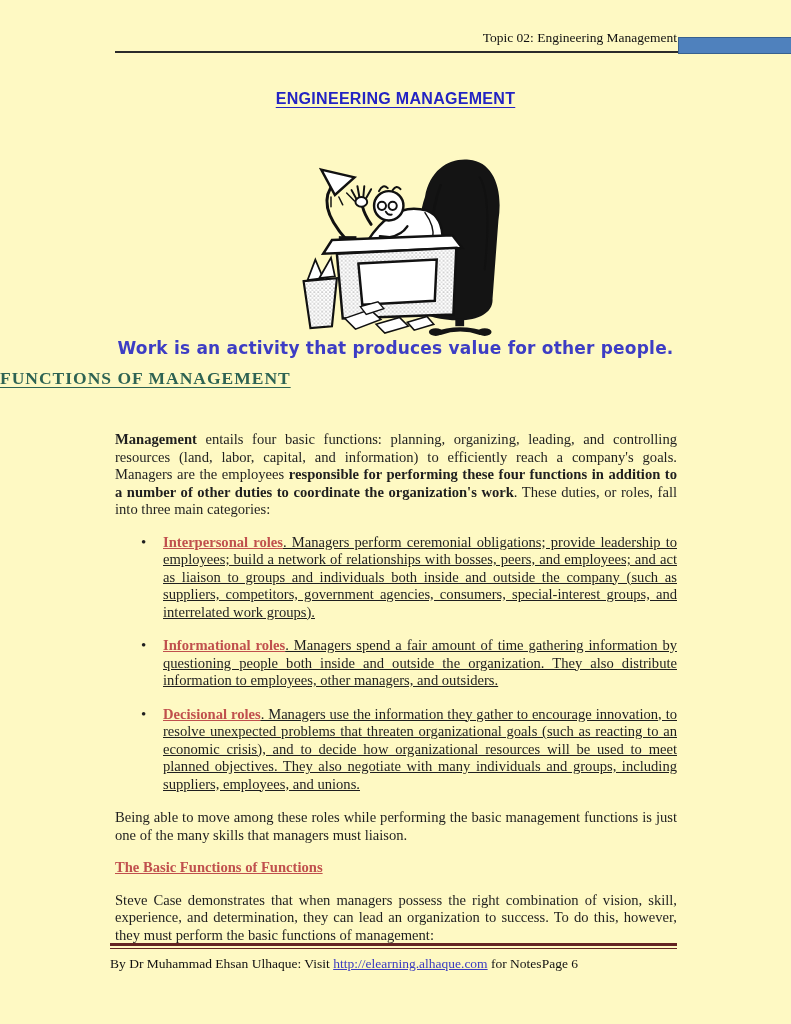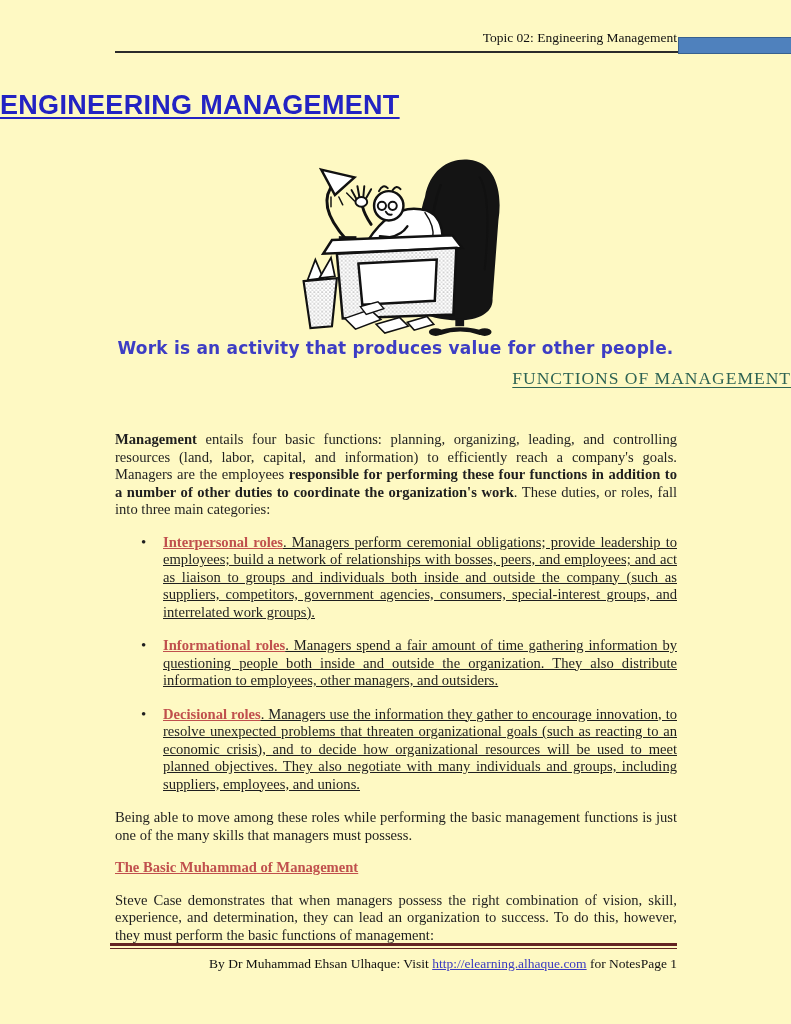--- a/index.html
+++ b/index.html
@@ -12,35 +12,35 @@
     font-family:"Liberation Serif", serif;
     color:#1c1c1c;
   }
   
   .header{position:absolute;top:30px;left:115px;width:562px;text-align:right;
           font-size:13.5px;color:#111;}
   .header-rule{position:absolute;top:51px;left:115px;width:676px;height:2px;background:#2b2b2b;}
   .header-bar{position:absolute;top:37px;left:678px;width:113px;height:15px;
               background:var(--bar-blue,#4f81bd);border:1px solid #38618f;}
   
-  .doc-title{position:absolute;top:90px;left:0;width:791px;text-align:left;
+  .doc-title{position:absolute;top:90px;left:0;width:791px;text-align:center;
              font-family:"Liberation Sans", sans-serif;
-             font-weight:bold;font-size:27px;letter-spacing:0.3px;
+             font-weight:bold;font-size:16px;letter-spacing:0.3px;
              color:var(--title-blue,#2323c3);
              }
   .doc-title span{text-decoration:underline;text-underline-offset:3px;}
   
   .illustration{position:absolute;top:150px;left:278px;width:245px;height:186px;}
   
   .caption{position:absolute;top:338px;left:0;width:791px;text-align:center;
            font-family:"DejaVu Sans", sans-serif;font-size:17px;font-weight:bold;
            letter-spacing:0.2px;color:var(--caption-blue,#3d3dc4);}
   
-  .section-heading{position:absolute;top:368px;left:0;width:791px;text-align:right;
-                   font-weight:normal;font-size:17.5px;letter-spacing:1px;
+  .section-heading{position:absolute;top:368px;left:0;width:791px;text-align:left;
+                   font-weight:bold;font-size:17.5px;letter-spacing:1px;
                    color:var(--heading-green,#2e6353);}
   .section-heading span{text-decoration:underline;text-underline-offset:3px;}
   
   .body-flow{position:absolute;top:431px;left:115px;width:562px;
              font-size:14.6px;line-height:17.5px;text-align:justify;color:#1f1f1f;}
   .body-flow p{margin:0 0 15px 0;}
   ul.roles{list-style:none;margin:0 0 0 0;padding:0;text-decoration:underline;}
   ul.roles li{position:relative;padding-left:48px;margin-bottom:16px;}
   ul.roles li::before{content:"\2022";position:absolute;left:26px;top:0;font-size:15px;}
   .role-lead{font-weight:bold;color:var(--role-red,#c0504d);
@@ -48,21 +48,21 @@
   .sub-heading{font-weight:bold;color:var(--role-red,#c0504d);margin:0;}
   .sub-heading span{text-decoration:underline;}
   ul.plain{list-style:none;margin:0;padding:0;}
   ul.plain li{position:relative;padding-left:75px;}
   ul.plain li::before{content:"\2022";position:absolute;left:53px;top:0;font-size:15px;}
   
   .footer-rule{position:absolute;top:943px;left:110px;width:567px;height:2px;
                border-top:3px solid var(--rule-maroon,#632423);
                border-bottom:1px solid var(--rule-maroon,#632423);}
   .footer{position:absolute;top:956px;left:110px;width:567px;
-          font-size:13.5px;color:#111;display:flex;justify-content:flex-end;}
+          font-size:13.5px;color:#111;display:flex;justify-content:flex-start;}
   .footer a{color:var(--link-blue,#3a3ac0);text-decoration:underline;}
   svg .ln{stroke:#111;fill:none;stroke-linecap:round;}
 </style>
 </head>
 <body>
 
 <div class="page">
 
   <div class="header">
     <span>Topic 02: Engineering Management</span>
@@ -140,28 +140,28 @@
   <div class="body-flow">
 
     <p><b>Management</b><span> entails four basic functions: planning, organizing, leading, and controlling resources (land, labor, capital, and information) to efficiently reach a company's goals. Managers are the employees </span><b>responsible for performing these four functions in addition to a number of other duties to coordinate the organization's work</b><span>. These duties, or roles, fall into three main categories:</span></p>
 
     <ul class="roles">
       <li><span class="role-lead">Interpersonal roles</span><span>. Managers perform ceremonial obligations; provide leadership to employees; build a network of relationships with bosses, peers, and employees; and act as liaison to groups and individuals both inside and outside the company (such as suppliers, competitors, government agencies, consumers, special-interest groups, and interrelated work groups).</span></li>
       <li><span class="role-lead">Informational roles</span><span>. Managers spend a fair amount of time gathering information by questioning people both inside and outside the organization. They also distribute information to employees, other managers, and outsiders.</span></li>
       <li><span class="role-lead">Decisional roles</span><span>. Managers use the information they gather to encourage innovation, to resolve unexpected problems that threaten organizational goals (such as reacting to an economic crisis), and to decide how organizational resources will be used to meet planned objectives. They also negotiate with many individuals and groups, including suppliers, employees, and unions.</span></li>
     </ul>
 
-    <p>Being able to move among these roles while performing the basic management functions is just one of the many skills that managers must possess.</p>
+    <p>Being able to move among these roles while performing the basic management functions is just one of the many skills that managers must liaison.</p>
 
-    <p class="sub-heading"><span>The Basic Muhammad of Management</span></p>
+    <p class="sub-heading"><span>The Basic Functions of Functions</span></p>
 
     <p style="margin-bottom:2px;">Steve Case demonstrates that when managers possess the right combination of vision, skill, experience, and determination, they can lead an organization to success. To do this, however, they must perform the basic functions of management:</p>
 
 
   </div>
 
   <div class="footer-rule"></div>
   <div class="footer">
     <span><span>By Dr Muhammad Ehsan Ulhaque: Visit </span><a href="#">http://elearning.alhaque.com</a><span> for Notes</span></span>
-    <span>Page 1</span>
+    <span>Page 6</span>
   </div>
 
 </div>
 
 </body></html>

